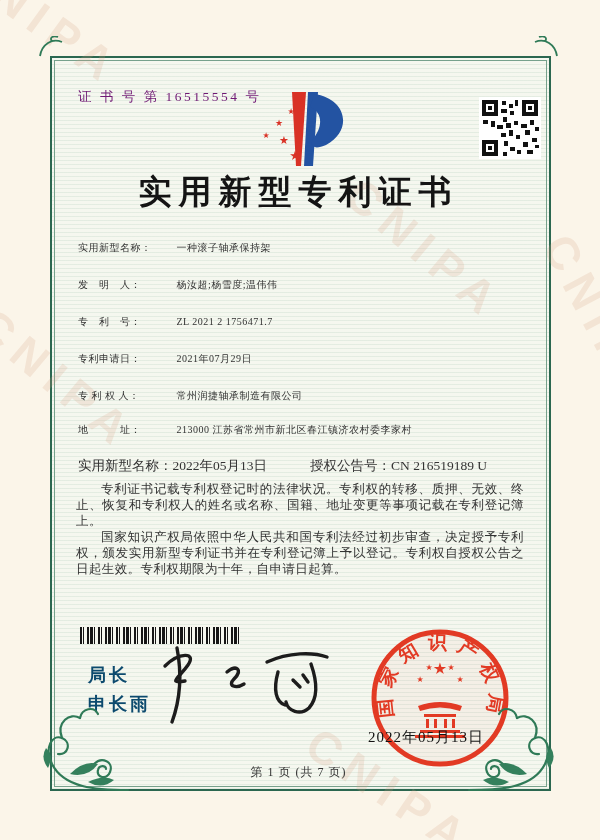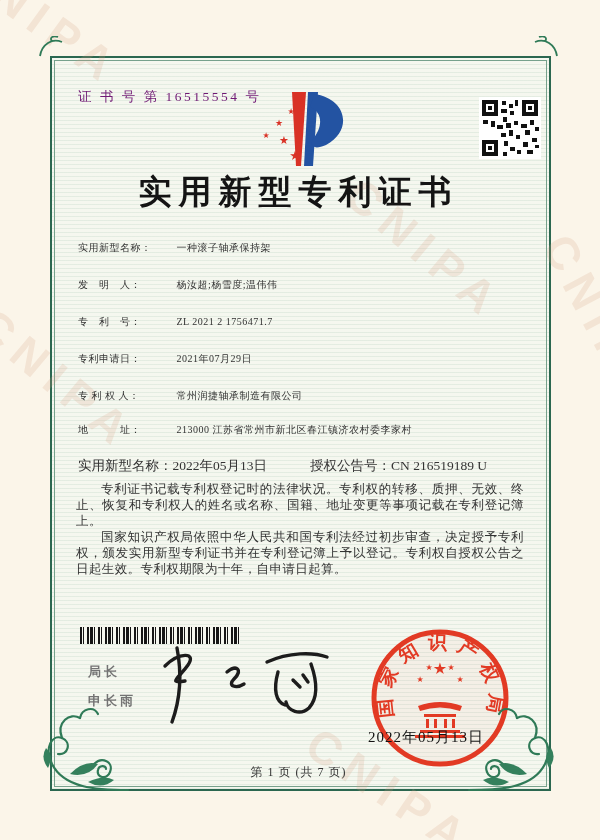--- a/index.html
+++ b/index.html
@@ -26,21 +26,21 @@
   .frow .lab{display:inline-block;min-width:96px;letter-spacing:0.5px;}
   .frow .val{letter-spacing:0.5px;}
   .r0{top:241px}.r1{top:278px}.r2{top:315px}.r3{top:352px}.r4{top:389px}.r5{top:423px}
   .grantrow{left:78px;top:457px;width:450px;font-size:13.5px;color:#333;}
   .grant2{position:absolute;left:232px;top:0;}
   .bodytext{left:76px;top:481px;width:448px;z-index:2;}
   .bodytext p{margin:0;font-size:12.5px;line-height:16px;text-align:justify;
               text-indent:2em;color:#333;letter-spacing:0.4px;}
   .barcode{left:80px;top:627px;width:160px;height:17px;
      background:repeating-linear-gradient(90deg,#161616 0 2px,#f5f7ef 2px 3px,#161616 3px 4px,#f5f7ef 4px 7px,#161616 7px 9px,#f5f7ef 9px 10px,#161616 10px 13px,#f5f7ef 13px 14px,#161616 14px 15px,#f5f7ef 15px 18px);}
-  .officer{left:88px;font-size:13px;letter-spacing:3px;color:#737373;
+  .officer{left:88px;font-size:18px;letter-spacing:3px;color:#0c4a6e;
            font-family:"Liberation Sans","DejaVu Sans",sans-serif;font-weight:600;}
   .officer-title{top:663px}.officer-name{top:692px}
   .sig{left:135px;top:630px;z-index:3;}
   .sealbox{left:358px;top:618px;z-index:2;}
   .sealdate{left:368px;top:728px;width:150px;font-size:15px;color:#141414;
             letter-spacing:1px;z-index:4;}
   .pageinfo{left:50px;top:764px;width:497px;text-align:center;font-size:12px;
             letter-spacing:1px;color:#333;}
   .footnote{left:0;top:798px;width:600px;text-align:center;font-size:12.5px;
             letter-spacing:3px;color:#333;z-index:2;}

